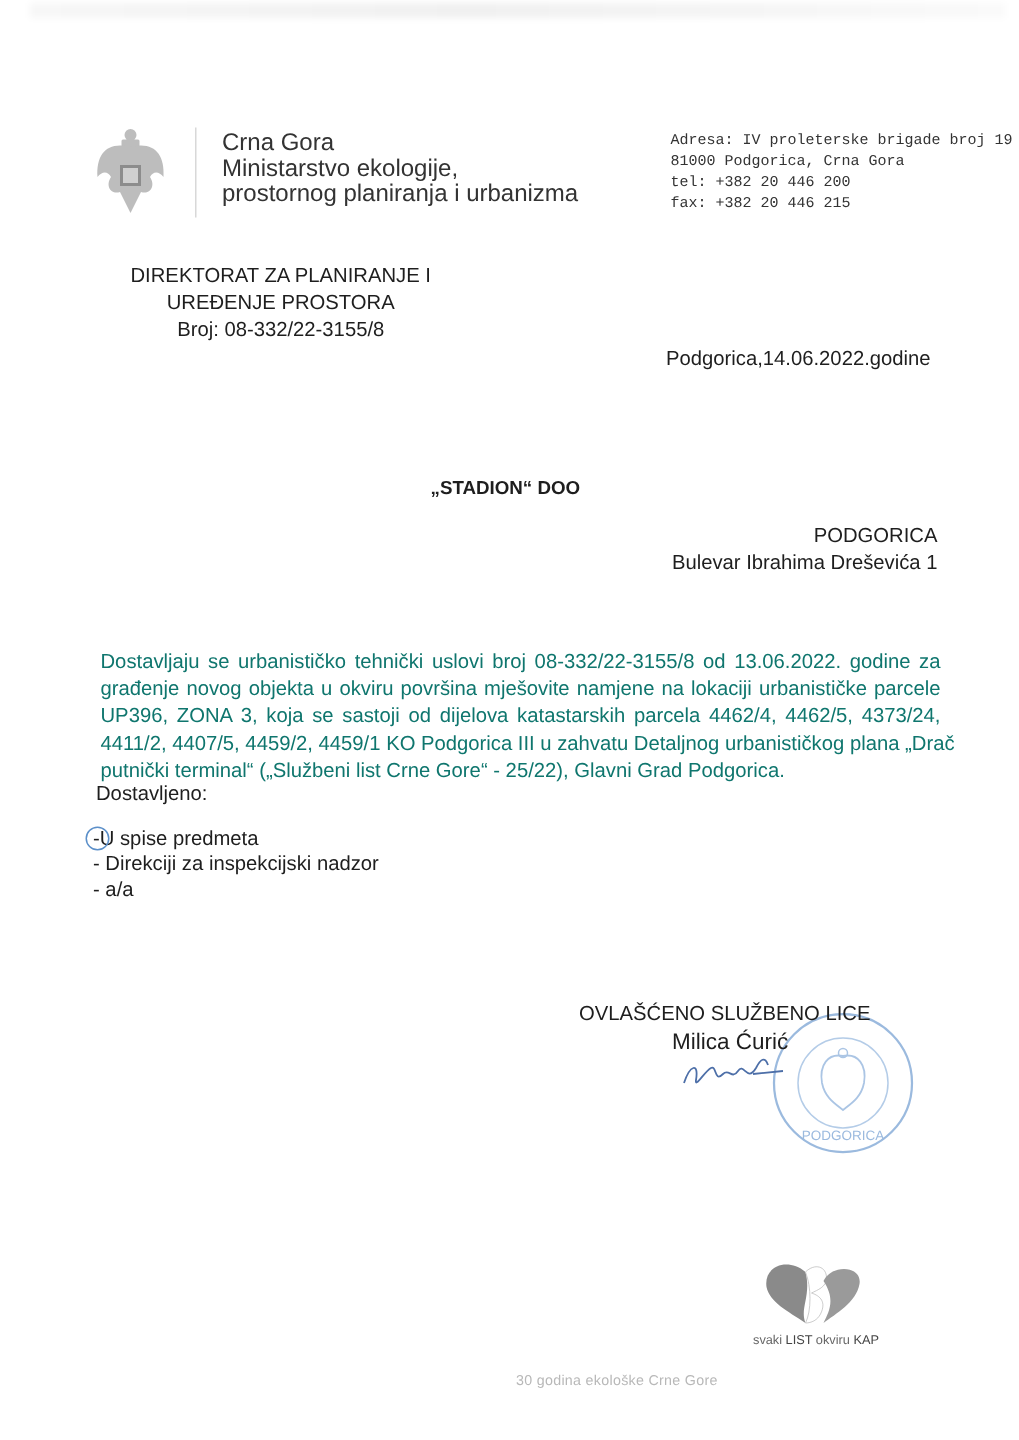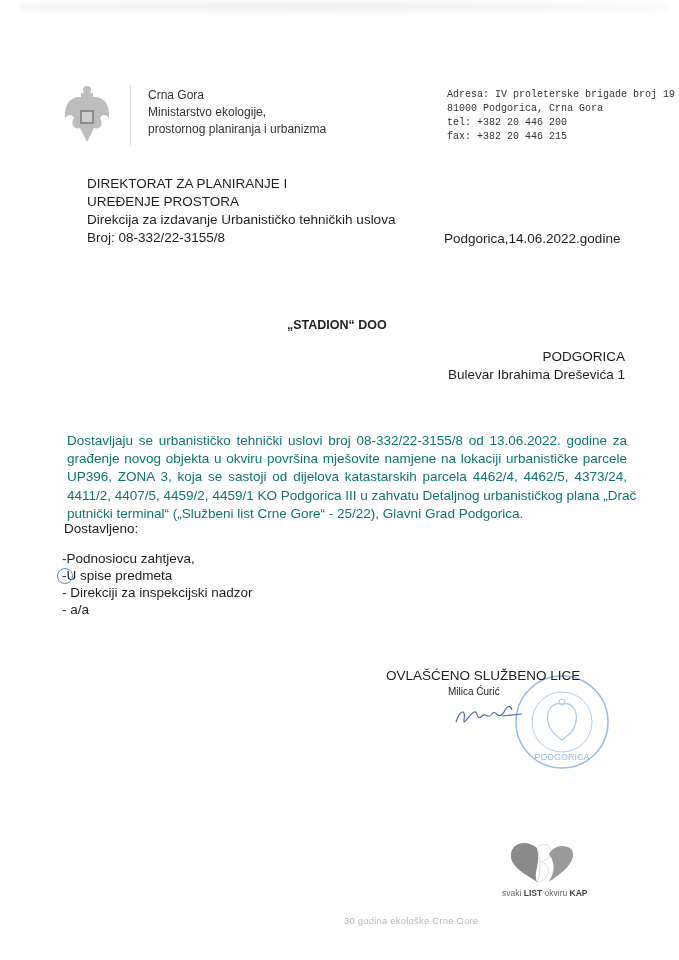--- a/index.html
+++ b/index.html
@@ -4,53 +4,53 @@
   <style>
     html, body { margin: 0; padding: 0; background: #ffffff; }
     body { width: 679px; height: 960px; position: relative; overflow: hidden;
            font-family: "Liberation Sans", sans-serif; color: #1a1a1a; }
     .abs { position: absolute; }
     .top-smudge { left: 20px; top: 2px; width: 650px; height: 10px;
       background: linear-gradient(90deg, rgba(0,0,0,0.03), rgba(0,0,0,0.06) 45%, rgba(0,0,0,0.02)); filter: blur(2px); }
 
     .crest { left: 62px; top: 84px; width: 50px; height: 62px; }
     .vline { left: 130px; top: 85px; width: 1px; height: 60px; background: #d8d8d8; }
-    .ministry { left: 148px; top: 87px; font-size: 12px; line-height: 17px; color: #333; }
+    .ministry { left: 148px; top: 87px; font-size: 16px; line-height: 17px; color: #333; }
     .ministry div { white-space: nowrap; }
 
     .address { left: 447px; top: 88px; font-size: 10px; line-height: 14px; color: #333; font-family: Liberation Mono, monospace; }
     .address div { white-space: nowrap; }
 
-    .directorate { left: 87px; top: 175px; font-size: 13.5px; line-height: 18px; color: #1e1e1e; }
+    .directorate { left: 87px; top: 175px; font-size: 13.5px; line-height: 18px; color: #1e1e1e; text-align: center; }
     .directorate div { white-space: nowrap; }
 
     .date { left: 444px; top: 231px; font-size: 13.5px; color: #1e1e1e; white-space: nowrap; }
 
     .recipient { left: 287px; top: 318px; font-size: 12.5px; font-weight: bold; color: #1e1e1e; white-space: nowrap; text-align: center; }
     .city { right: 54px; top: 349px; font-size: 13.5px; color: #1e1e1e; white-space: nowrap; text-align: right; }
     .street { right: 54px; top: 367px; font-size: 13.5px; color: #1e1e1e; white-space: nowrap; text-align: center; }
 
     .body-text { left: 67px; top: 432px; width: 560px; font-size: 13.5px; line-height: 18.2px; color: #0f766e; }
     .body-text div { text-align: justify; text-align-last: justify; white-space: nowrap; }
     .body-text div.last { text-align-last: left; }
 
     .dostavljeno { left: 64px; top: 521px; font-size: 13.5px; color: #1e1e1e; white-space: nowrap; }
     .dist-list { left: 62px; top: 550px; font-size: 13.5px; line-height: 17px; color: #1e1e1e; }
     .dist-list div { white-space: nowrap; position: relative; }
     .pen-circle { position: absolute; left: -5px; top: 1px; width: 14px; height: 14px; border: 1.5px solid #5b8fc9; border-radius: 50%; }
 
     .official-title { left: 386px; top: 668px; font-size: 13.5px; color: #1e1e1e; white-space: nowrap; }
-    .official-name { left: 448px; top: 686px; font-size: 10px; color: #1e1e1e; white-space: nowrap; }
+    .official-name { left: 448px; top: 686px; font-size: 15px; color: #1e1e1e; white-space: nowrap; }
     .signature { left: 452px; top: 700px; width: 80px; height: 30px; }
     .stamp { left: 512px; top: 672px; width: 100px; height: 100px; opacity: 0.75; }
 
     .footer-slogan { left: 344px; top: 887px; font-size: 9.5px; color: #b8b8b8; white-space: nowrap; letter-spacing: 0.2px; margin-top: 28px; }
     .footer-logo { left: 507px; top: 838px; width: 70px; height: 46px; }
     .footer-tag { left: 502px; top: 888px; font-size: 8.5px; color: #666; white-space: nowrap; }
-    .footer-tag b { color: #444; font-weight: bold; }
+    .footer-tag b { color: #444; font-weight: normal; }
   </style>
 </head>
 <body>
 
 <div class="abs top-smudge"></div>
 
 <svg class="abs crest" viewBox="0 0 50 62">
   <g fill="#bdbdbd">
     <circle cx="25" cy="6" r="4"></circle>
     <rect x="19" y="9" width="12" height="5" rx="1"></rect>
@@ -68,40 +68,38 @@
 <div class="abs address">
   <div>Adresa: IV proleterske brigade broj 19</div>
   <div>81000 Podgorica, Crna Gora</div>
   <div>tel: +382 20 446 200</div>
   <div>fax: +382 20 446 215</div>
 </div>
 
 <div class="abs directorate">
   <div>DIREKTORAT ZA PLANIRANJE I</div>
   <div>UREĐENJE PROSTORA</div>
-  <div>Direkcija za izdavanje Urbanističko tehničkih uslova</div>
   <div>Broj: 08-332/22-3155/8</div>
 </div>
 <div class="abs date">Podgorica,14.06.2022.godine</div>
 
 <div class="abs recipient">„STADION“ DOO</div>
 <div class="abs city">PODGORICA</div>
 <div class="abs street">Bulevar Ibrahima Dreševića 1</div>
 
 <div class="abs body-text">
   <div>Dostavljaju se urbanističko tehnički uslovi broj 08-332/22-3155/8 od 13.06.2022. godine za</div>
   <div>građenje novog objekta u okviru površina mješovite namjene na lokaciji urbanističke parcele</div>
   <div>UP396, ZONA 3, koja se sastoji od dijelova katastarskih parcela 4462/4, 4462/5, 4373/24,</div>
   <div>4411/2, 4407/5, 4459/2, 4459/1 KO Podgorica III u zahvatu Detaljnog urbanističkog plana „Drač</div>
   <div class="last">putnički terminal“ („Službeni list Crne Gore“ - 25/22), Glavni Grad Podgorica.</div>
 </div>
 
 <div class="abs dostavljeno">Dostavljeno:</div>
 <div class="abs dist-list">
-  <div><span>-Podnosiocu zahtjeva,</span></div>
   <div><span class="pen-circle"></span><span>-U spise predmeta</span></div>
   <div><span>- Direkciji za inspekcijski nadzor</span></div>
   <div><span>- a/a</span></div>
 </div>
 
 <svg class="abs stamp" viewBox="0 0 100 100">
   <circle cx="50" cy="50" r="46" fill="none" stroke="#7aa3d4" stroke-width="1.5"></circle>
   <circle cx="50" cy="50" r="30" fill="none" stroke="#9bbbe0" stroke-width="1"></circle>
   <path d="M50 32 C40 30, 34 38, 36 50 C38 60, 45 64, 50 68 C55 64, 62 60, 64 50 C66 38, 60 30, 50 32 Z" fill="none" stroke="#8fb2dc" stroke-width="1.2"></path>
   <circle cx="50" cy="30" r="3" fill="none" stroke="#8fb2dc"></circle>

